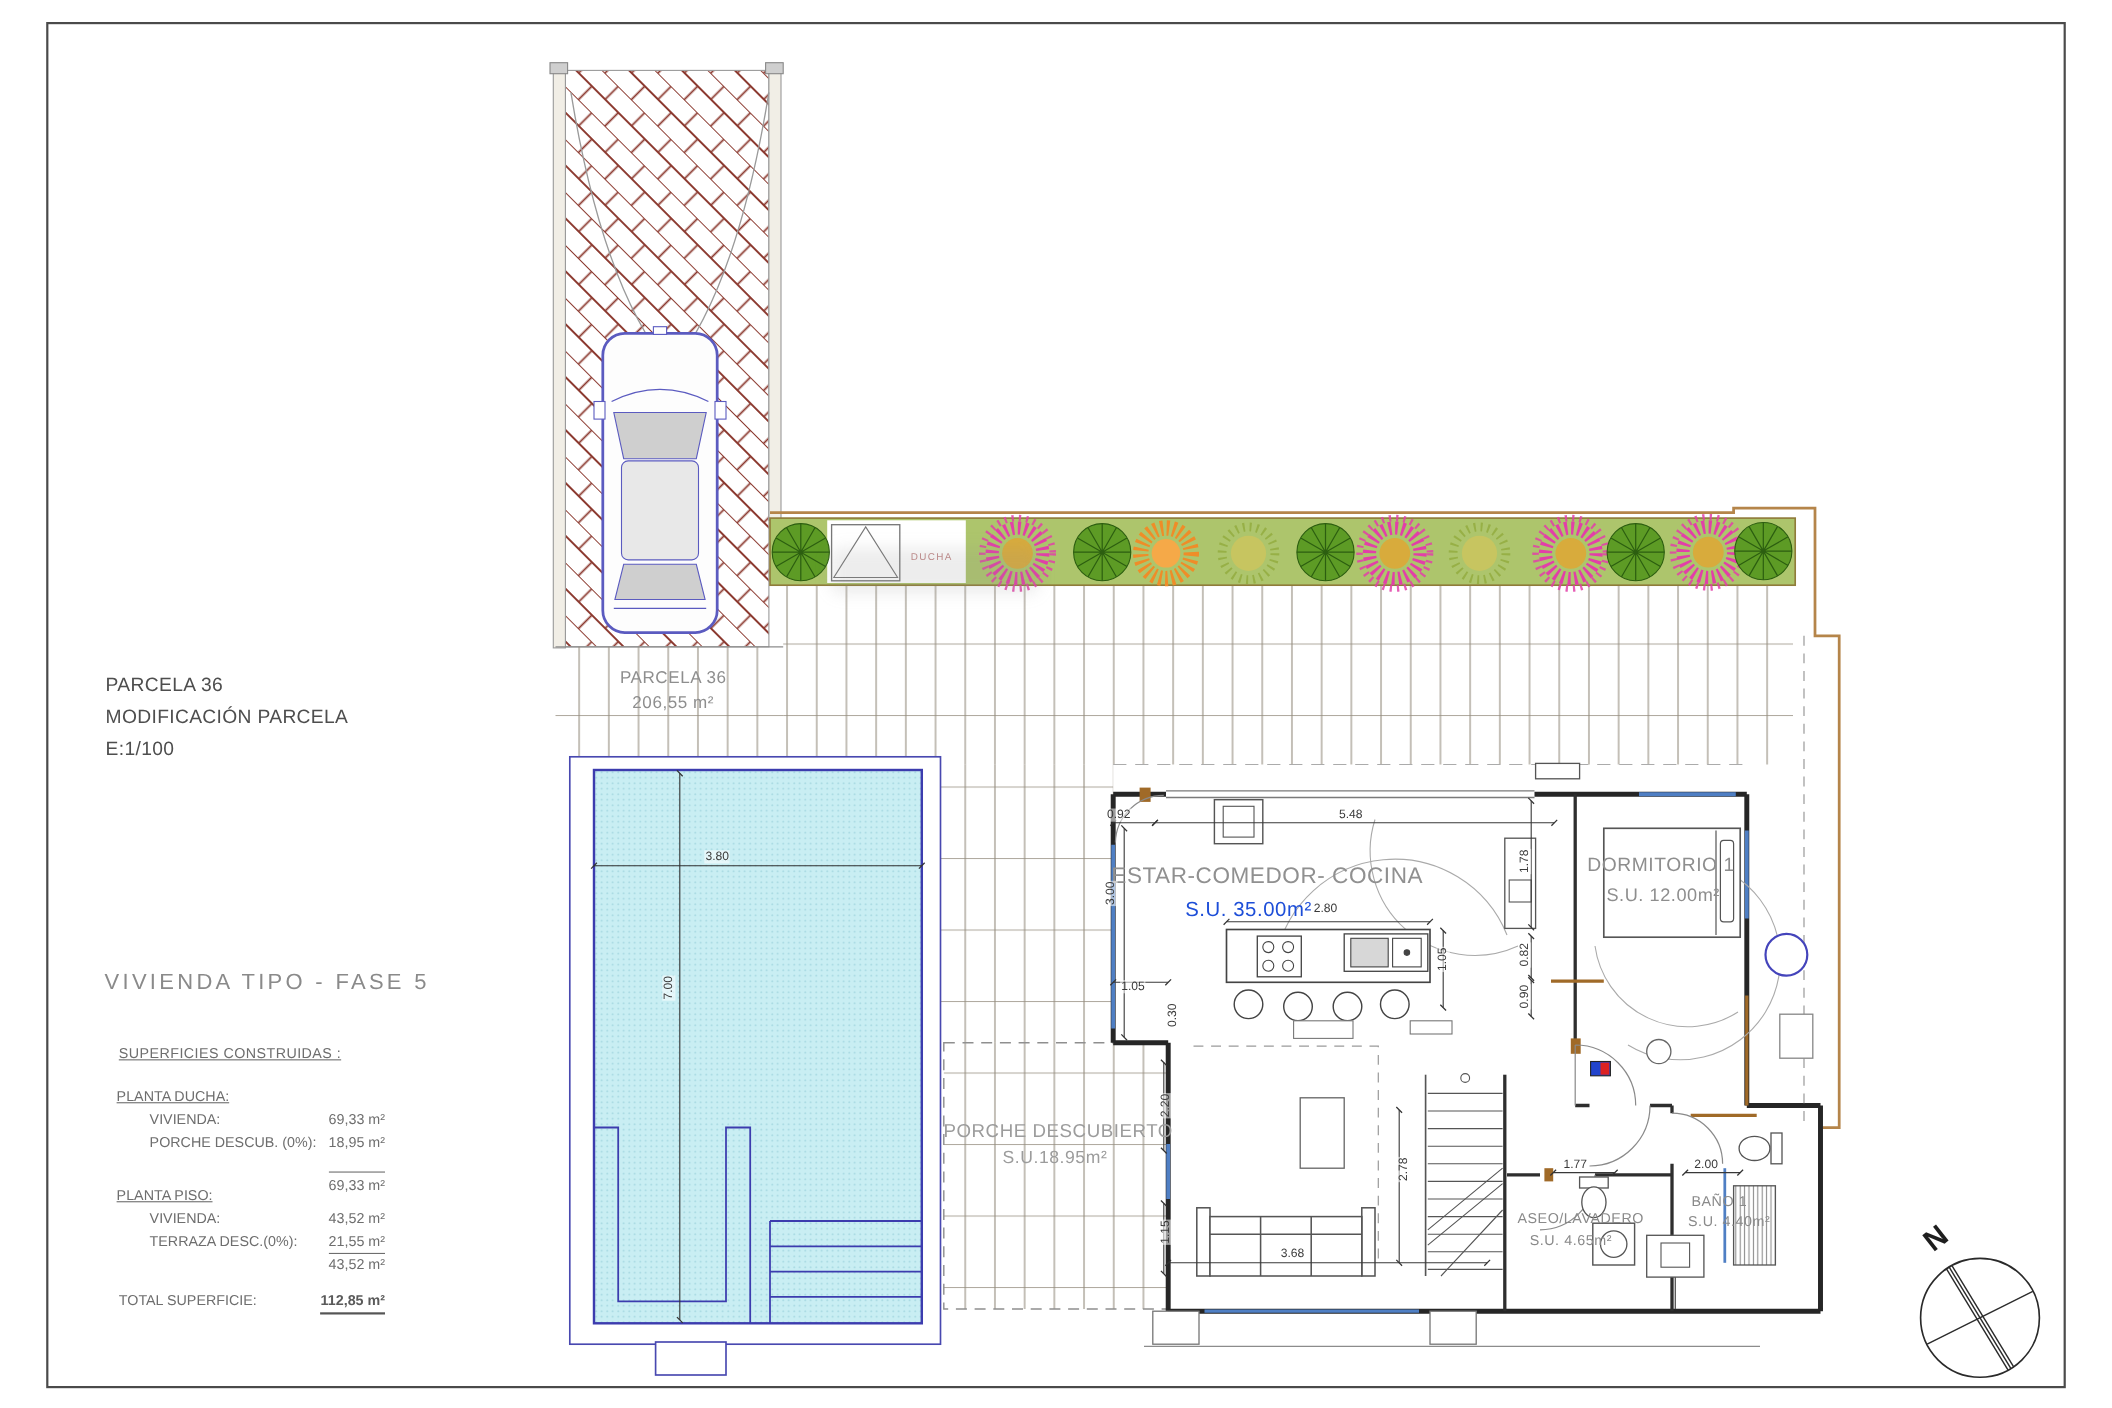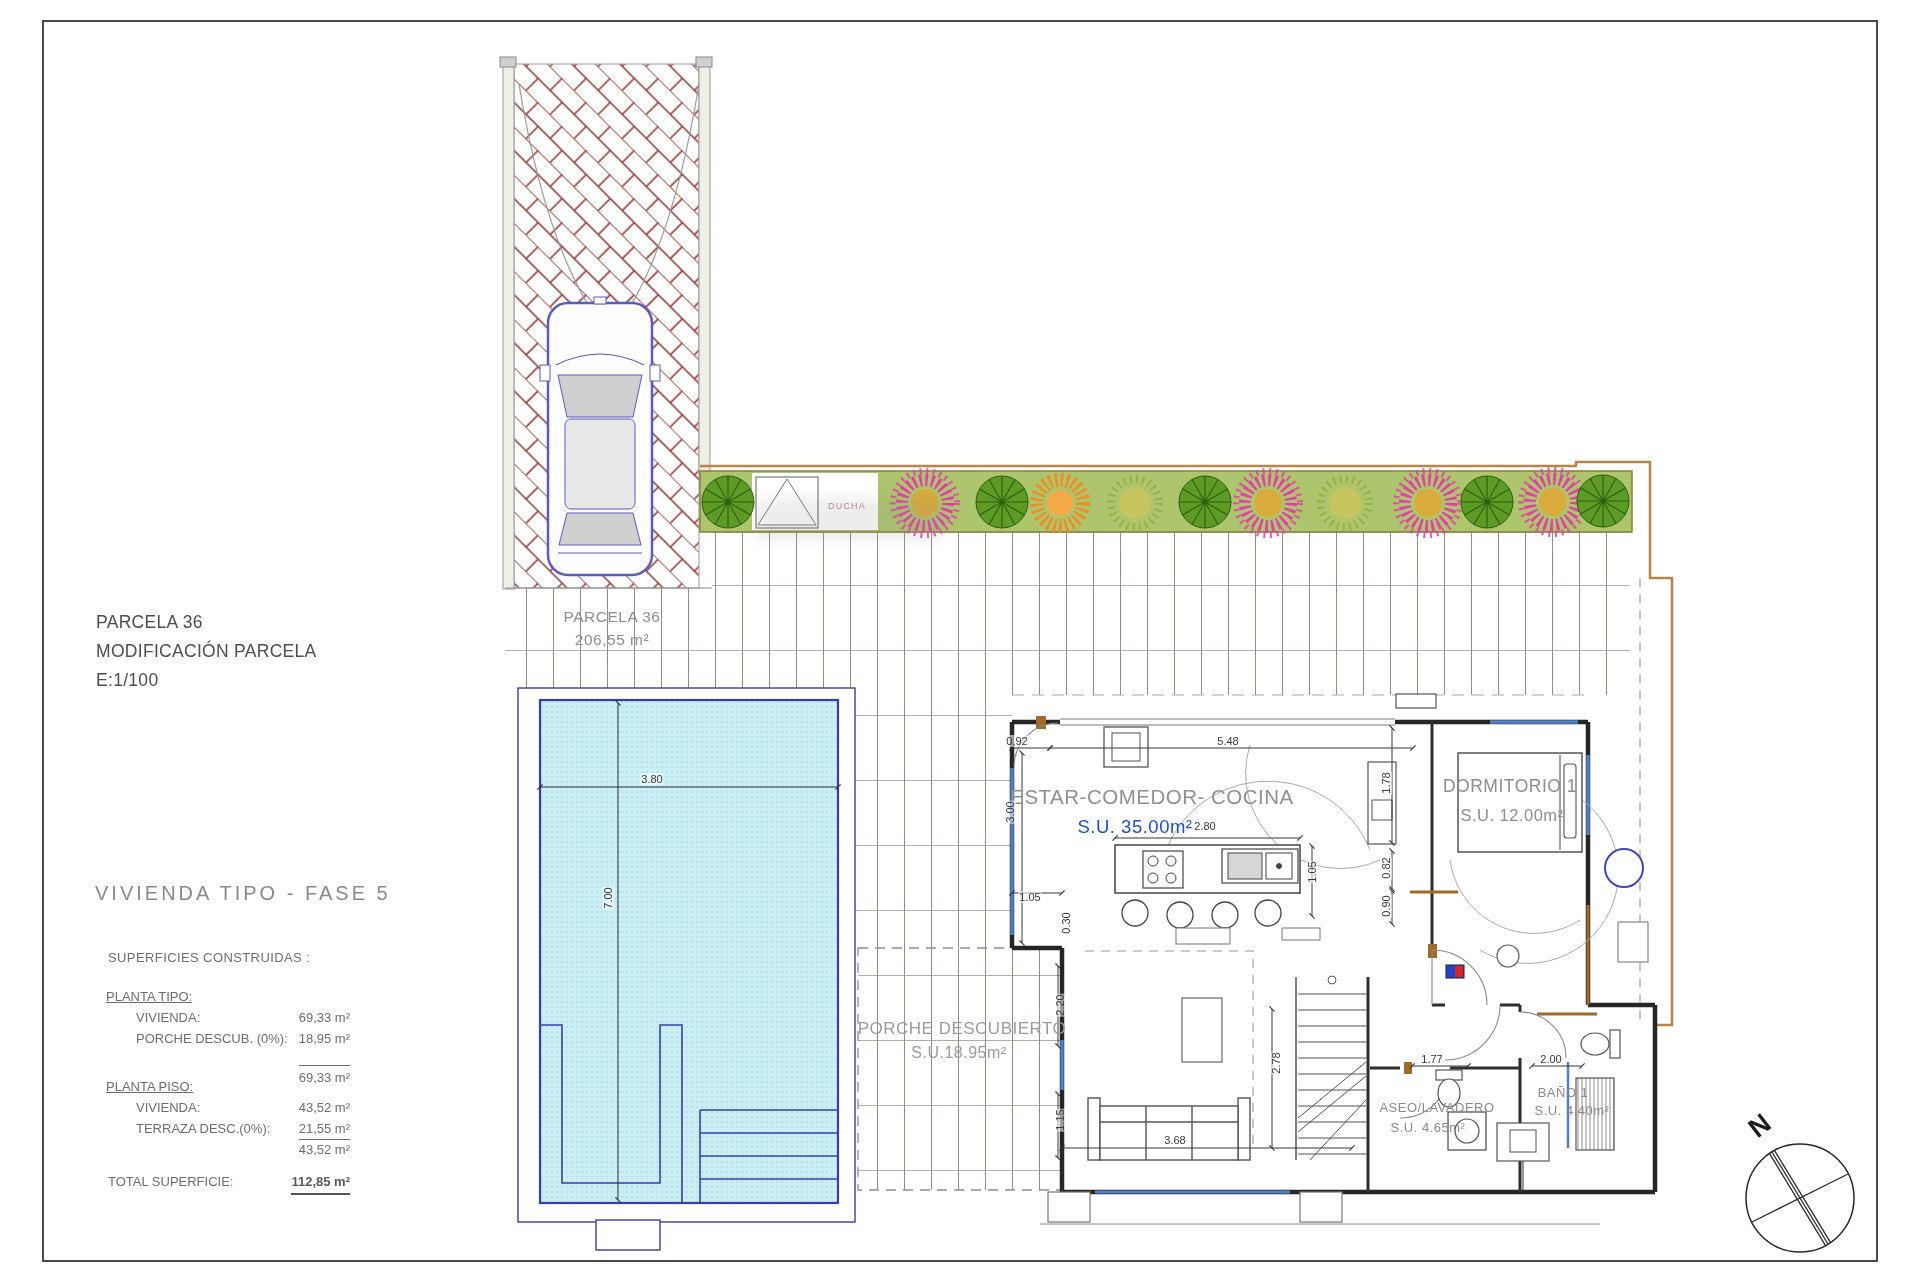--- a/index.html
+++ b/index.html
@@ -7,21 +7,21 @@
     width:1920px;height:1280px;position:relative;overflow:hidden;
     background:#ffffff;font-family:"Liberation Sans",sans-serif;
   }
   .frame{position:absolute;left:42px;top:20px;width:1832px;height:1238px;border:2px solid #4a4a4a}
   #plan-svg{position:absolute;left:0;top:0}
   .lbl{position:absolute;transform:translate(-50%,-50%);white-space:nowrap;color:#8e8e8e;letter-spacing:.5px;z-index:5}
   .dim{position:absolute;font-size:11px;color:#3a3a3a;white-space:nowrap;z-index:5;background:rgba(255,255,255,.55);padding:0 1px;line-height:12px}
   .info-block{position:absolute;left:96px;top:608px;font-size:17.5px;color:#4e4e4e;line-height:29px;letter-spacing:.3px;z-index:5}
   .sheet-title{position:absolute;left:95px;top:882px;font-size:20px;color:#8a8a8a;letter-spacing:3px;z-index:5}
   .areas{position:absolute;left:108px;top:950px;width:242px;font-size:13px;color:#6e6e6e;z-index:5}
-  .areas .tbl-head{margin-bottom:24px;letter-spacing:.4px}
+  .areas .tbl-head{text-decoration:underline;margin-bottom:24px;letter-spacing:.4px}
   .areas .sec{text-decoration:underline;margin:14px 0 3px -2px}
   .areas .row{position:relative;line-height:21px;padding-left:28px}
   .areas .rv{position:absolute;right:0;top:0}
   .areas .rv.topline{border-top:1.5px solid #6e6e6e;padding-top:1px}
   .areas .rv.underline{border-bottom:1.5px solid #6e6e6e}
   .areas .spacer{height:16px}
   .areas .total-row{margin-top:32px;position:relative;line-height:22px}
   .areas .total-row .rv{font-weight:bold;border-bottom:2px solid #555;color:#5a5a5a}
   .smudge{position:absolute;left:755px;top:498px;width:190px;height:42px;background:rgba(140,140,140,.16);filter:blur(7px);border-radius:10px;z-index:4}
   .north-n{position:absolute;left:1760px;top:1126px;font-size:27px;font-weight:600;color:#1e1e1e;transform:translate(-50%,-50%) rotate(-38deg);z-index:5}
@@ -308,21 +308,21 @@
 <div class="info-block">
   <div>PARCELA 36</div>
   <div>MODIFICACIÓN PARCELA</div>
   <div>E:1/100</div>
 </div>
 
 <div class="sheet-title">VIVIENDA TIPO - FASE 5</div>
 
 <div class="areas">
   <div class="tbl-head">SUPERFICIES CONSTRUIDAS :</div>
-  <div class="sec">PLANTA TIPO:</div>
+  <div class="sec">PLANTA DUCHA:</div>
   <div class="row">
     <span class="rl">VIVIENDA:</span>
     <span class="rv">69,33 m²</span>
   </div>
   <div class="row">
     <span class="rl">PORCHE DESCUB. (0%):</span>
     <span class="rv">18,95 m²</span>
   </div>
   <div class="spacer"></div>
   <div class="row">

